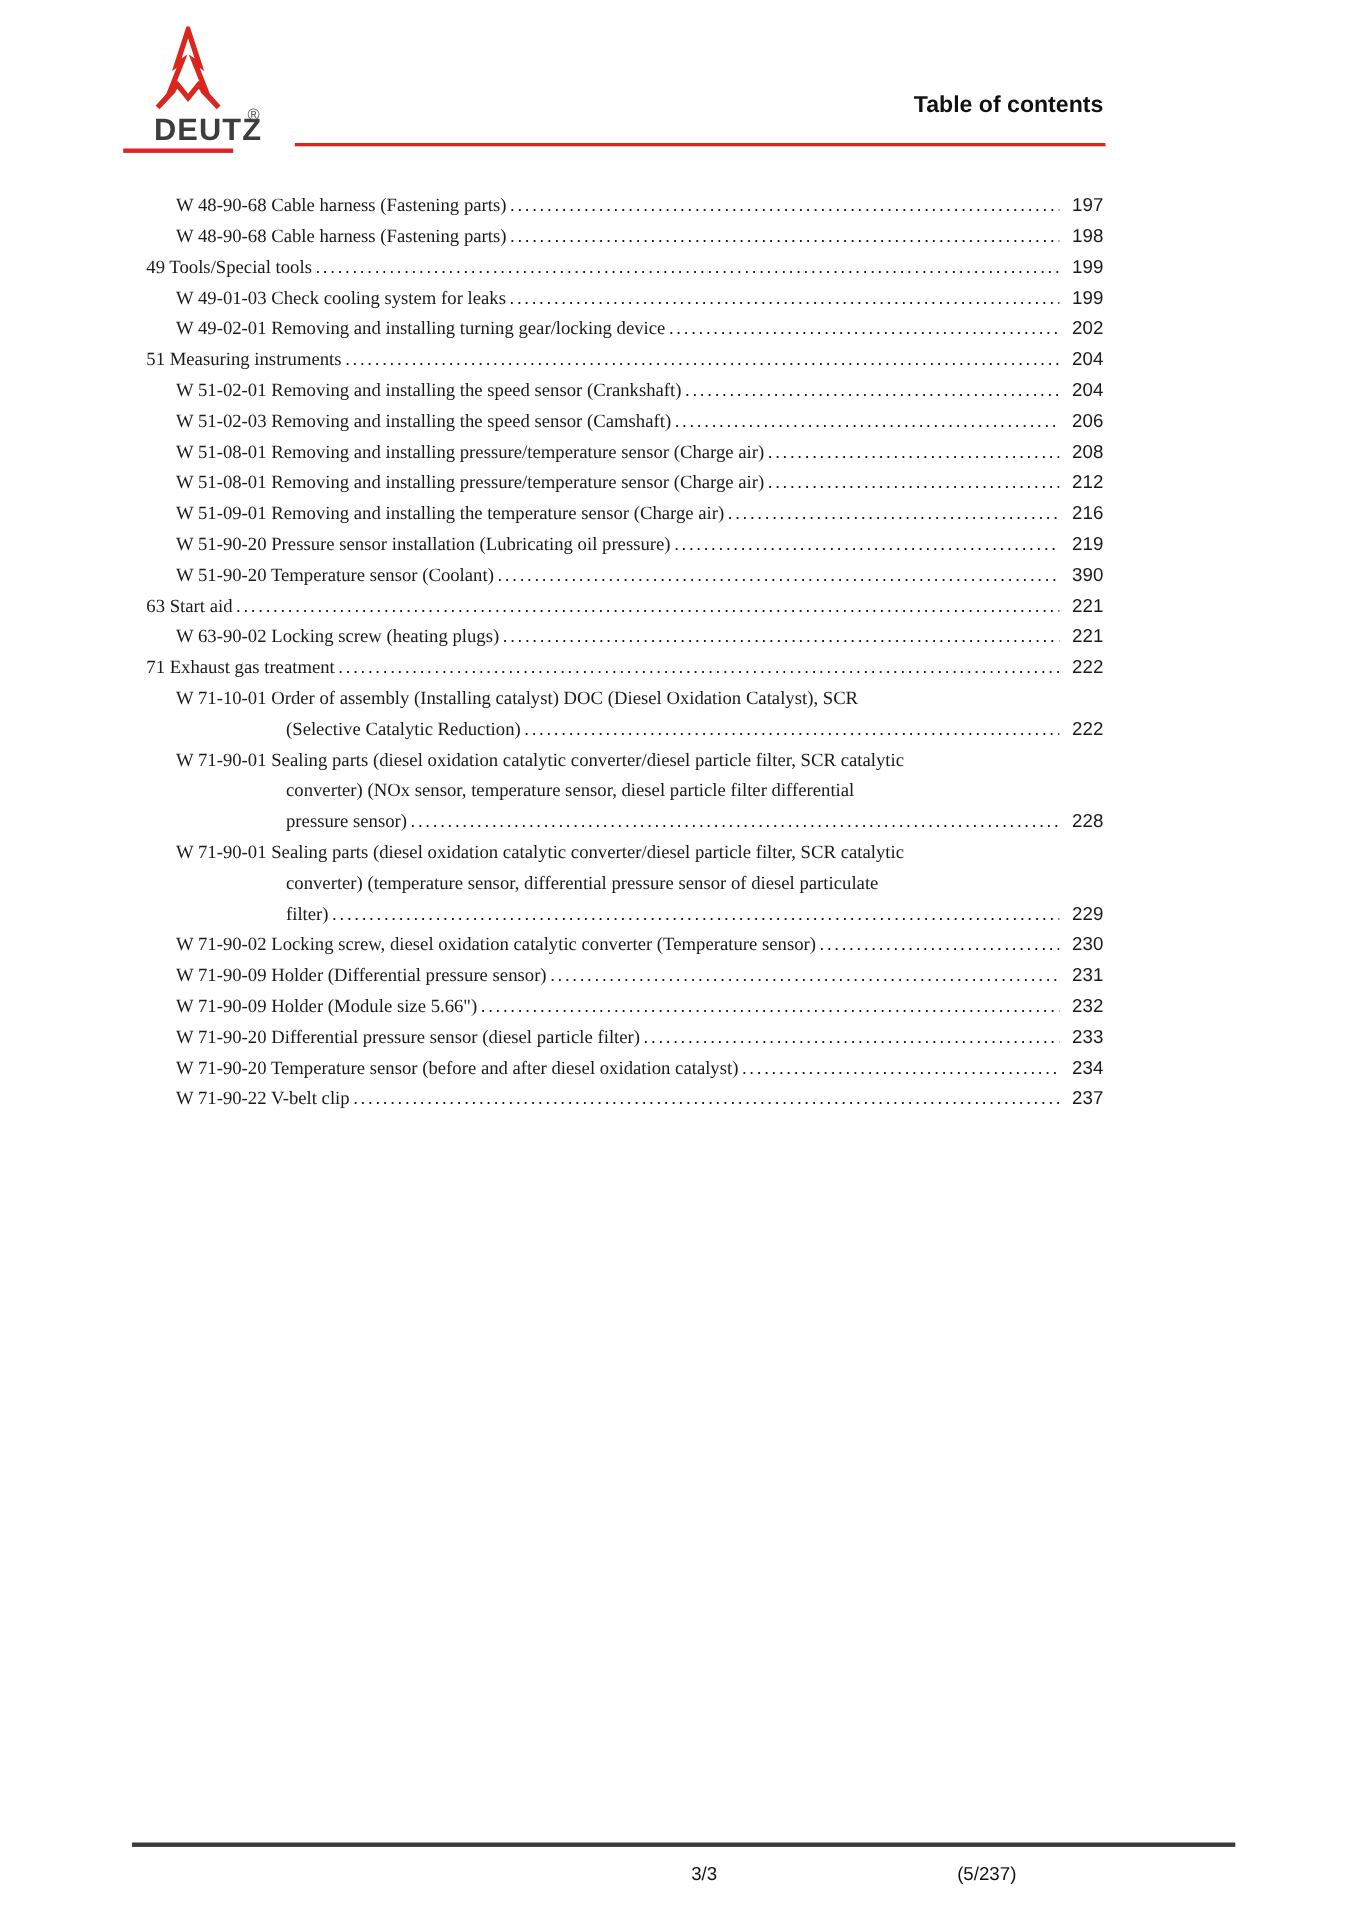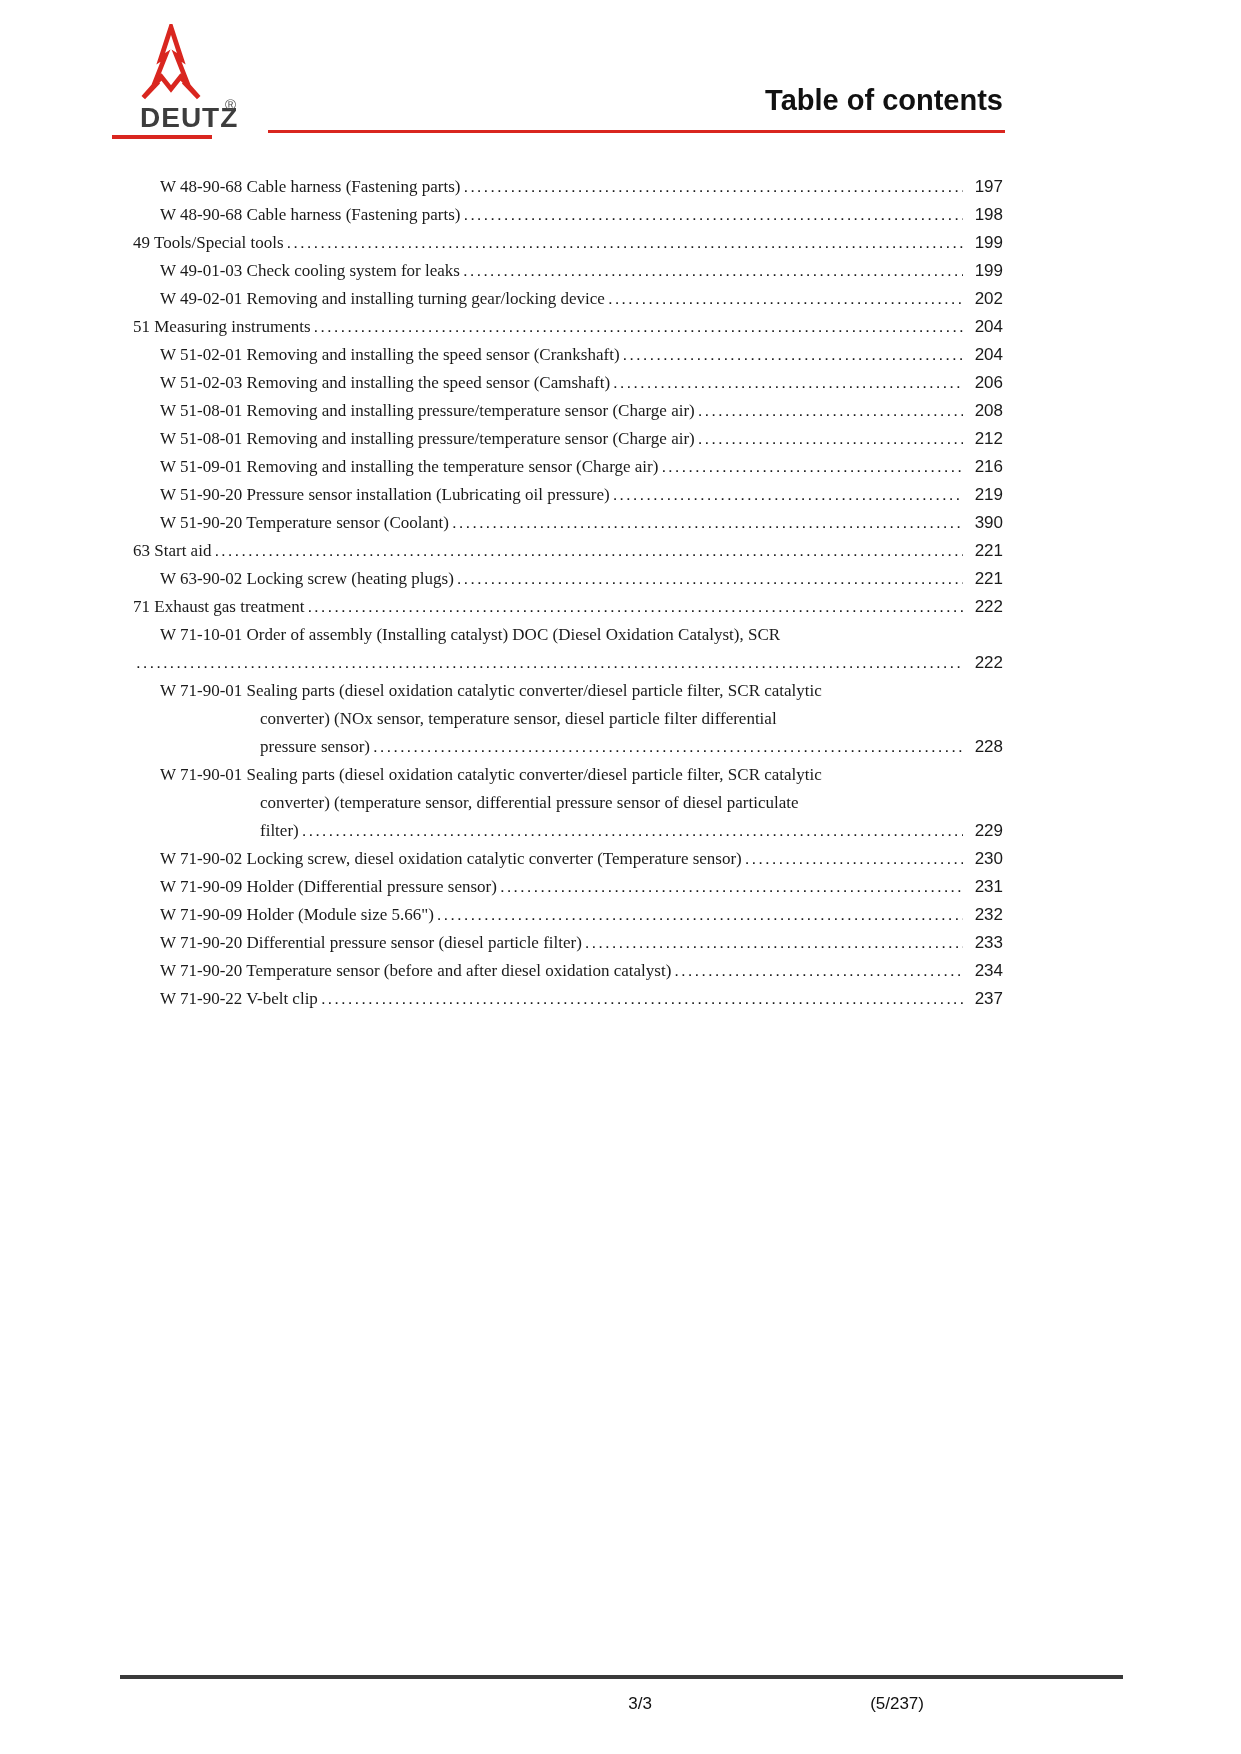--- a/index.html
+++ b/index.html
@@ -23,21 +23,21 @@
     font-size: 28px; font-weight: bold; letter-spacing: 1px;
     color: #3d3d3d;
     margin-left: 28px;
   }
   .wordmark-bar {
     margin-top: 1px;
     width: 100px; height: 4px; background: #d9261f;
   }
   .page-title {
     position: absolute; top: 84px; right: 238px;
-    font-size: 29px; font-weight: bold; color: #111; margin-left: 24px;
+    font-size: 21px; font-weight: bold; color: #111; margin-left: 24px;
   }
   .header-rule {
     position: absolute; top: 130px; left: 268px; width: 737px;
     height: 3px; background: #d9261f;
   }
 
   
   .toc {
     position: absolute; top: 173px; left: 133px; width: 870px;
     font-size: 17px; line-height: 28px;
@@ -161,20 +161,21 @@
     </div>
     <div class="toc-line top">
       <span class="text">71 Exhaust gas treatment</span>
       <span class="dots">....................................................................................................................................................................................................................................................................</span>
       <span class="pagenum">222</span>
     </div>
     <div class="toc-line sub">
       <span class="text">W 71-10-01 Order of assembly (Installing catalyst) DOC (Diesel Oxidation Catalyst), SCR</span>
     </div>
     <div class="toc-line sub cont">
+      <span class="text">(Selective Catalytic Reduction)</span>
       <span class="dots">....................................................................................................................................................................................................................................................................</span>
       <span class="pagenum">222</span>
     </div>
     <div class="toc-line sub">
       <span class="text">W 71-90-01 Sealing parts (diesel oxidation catalytic converter/diesel particle filter, SCR catalytic</span>
     </div>
     <div class="toc-line sub cont">
       <span class="text">converter) (NOx sensor, temperature sensor, diesel particle filter differential</span>
     </div>
     <div class="toc-line sub cont">

